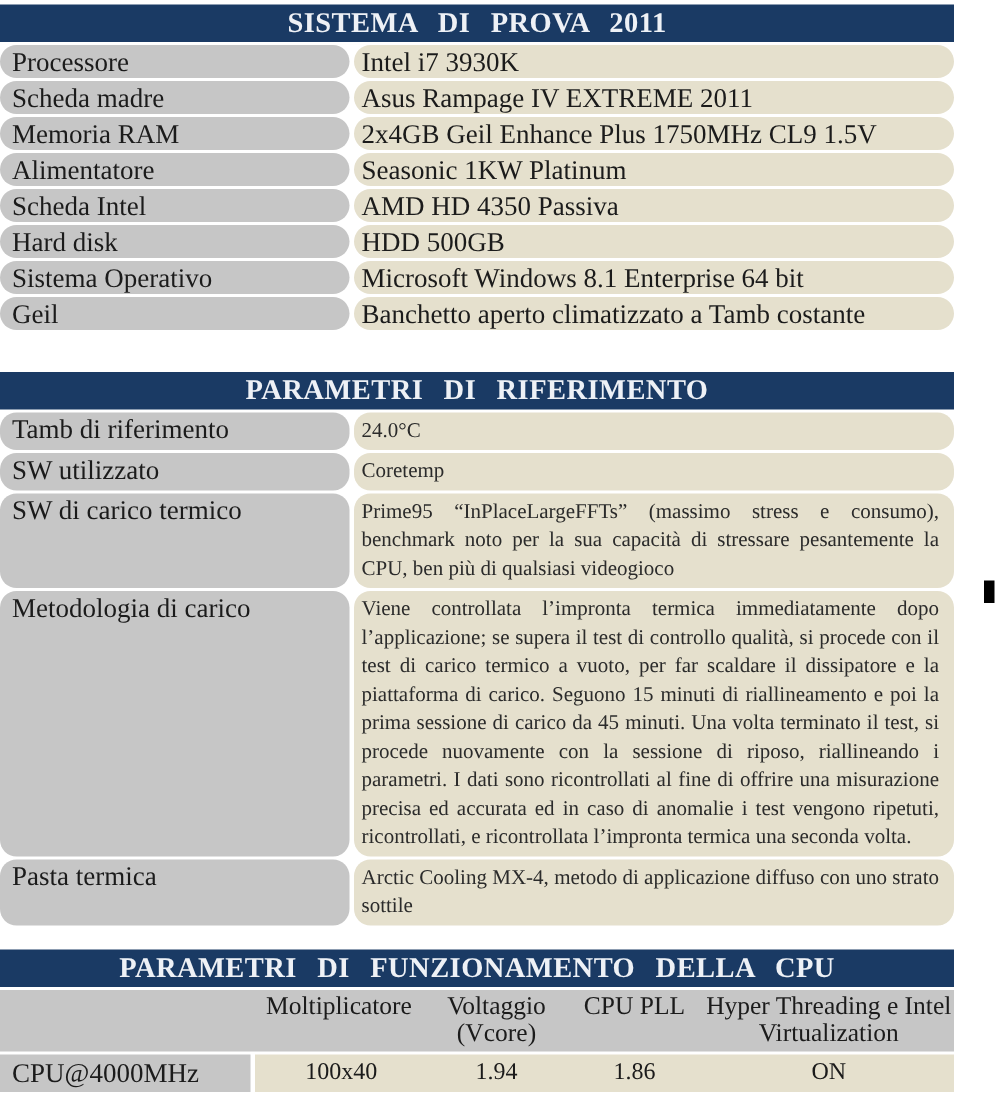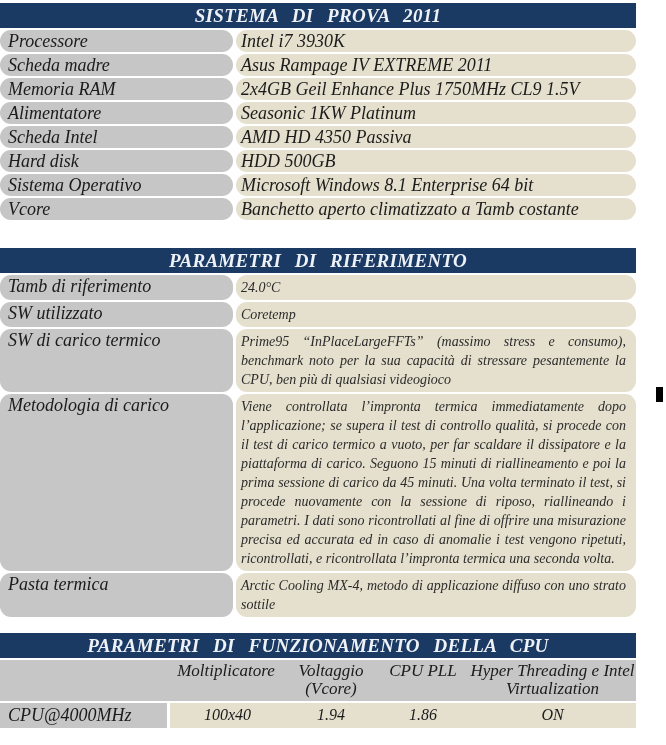--- a/index.html
+++ b/index.html
@@ -8,21 +8,21 @@
     background: #ffffff;
     font-family: "Liberation Serif", serif;
     color: #1b1b1b;
   }
   .page {
     position: relative;
     width: 666px;
     box-sizing: border-box;
     padding: 3px 6px 4px 0;
   }
-  .tbl { width: 636px; font-style: italic; }
+  .tbl { width: 636px; }
   .tbl-title {
     background: var(--header-bg, #1a3a64);
     color: #eef1f6;
     font-size: 19px;
     font-weight: bold;
     text-align: center;
     line-height: 25px;
     height: 25px;
     word-spacing: 0.45em;
     letter-spacing: 0.3px;
@@ -131,21 +131,21 @@
     </div>
     <div class="tbl-row">
       <div class="cell label-cell">Hard disk</div>
       <div class="cell value-cell">HDD 500GB</div>
     </div>
     <div class="tbl-row">
       <div class="cell label-cell">Sistema Operativo</div>
       <div class="cell value-cell">Microsoft Windows 8.1 Enterprise 64 bit</div>
     </div>
     <div class="tbl-row">
-      <div class="cell label-cell">Vcore</div>
+      <div class="cell label-cell">Geil</div>
       <div class="cell value-cell">Banchetto aperto climatizzato a Tamb costante</div>
     </div>
   </section>
 
   <div class="gap1"></div>
 
   <section class="tbl">
     <div class="tbl-title">PARAMETRI DI RIFERIMENTO</div>
     <div class="tbl-row">
       <div class="cell label-cell">Tamb di riferimento</div>

